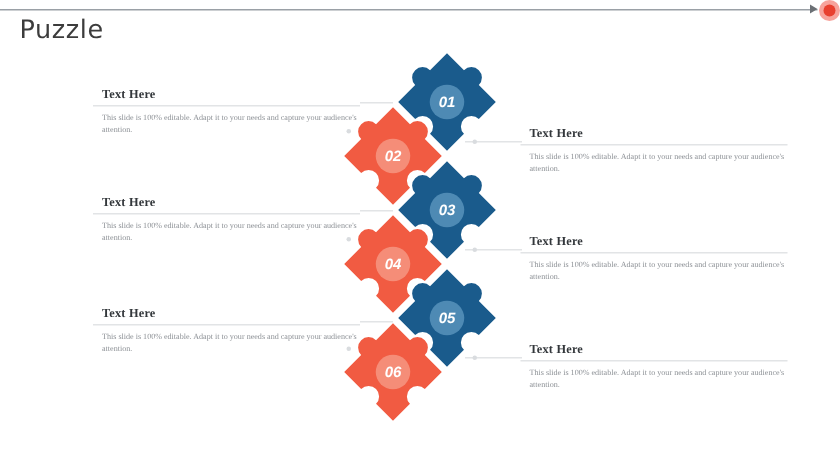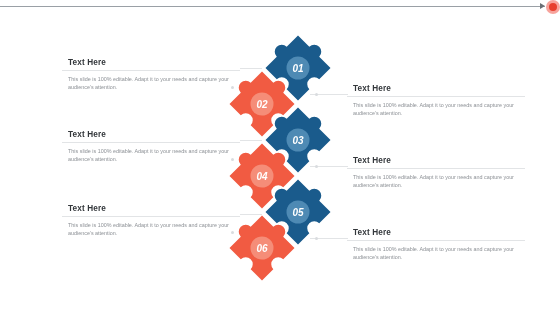--- a/index.html
+++ b/index.html
@@ -66,20 +66,21 @@
     font-size: 17px;
     letter-spacing: .4px;
     color: #3c3c3c;
     font-weight: 400;
   }
 
   
   .tblock {
     position: absolute;
     width: 178px;
+    font-family: Liberation Serif, serif;
   }
   .tblock .t-head {
     font-size: 8.2px;
     font-weight: bold;
     color: #33373b;
     letter-spacing: .15px;
     margin: 0 0 3px 0;
     padding-left: 6px;
   }
   .tblock .t-rule {
@@ -142,20 +143,21 @@
 </head>
 <body>
 
 <div id="slide">
 
   <div class="top-rule"></div>
   <div class="top-arrow"></div>
   <div class="top-dot-outer"></div>
   <div class="top-dot-inner"></div>
 
+  <div class="slide-title">Puzzle</div>
 
   <div class="tblock left l1">
     <div class="t-head">Text Here</div>
     <div class="t-rule"></div>
     <div class="t-body">This slide is 100% editable. Adapt it to your needs and capture your audience's attention.</div>
   </div>
   <div class="tblock left l2">
     <div class="t-head">Text Here</div>
     <div class="t-rule"></div>
     <div class="t-body">This slide is 100% editable. Adapt it to your needs and capture your audience's attention.</div>

